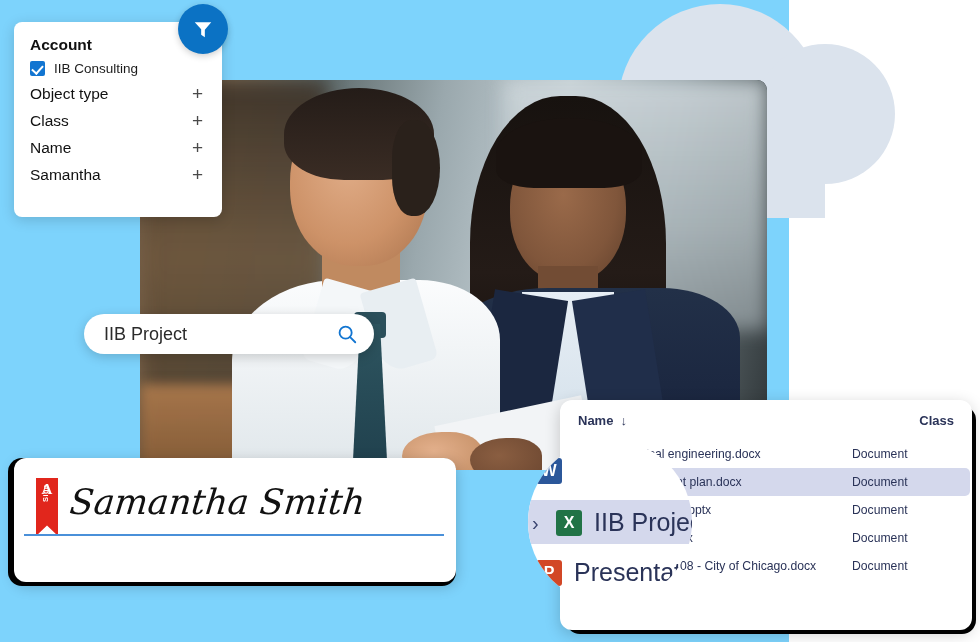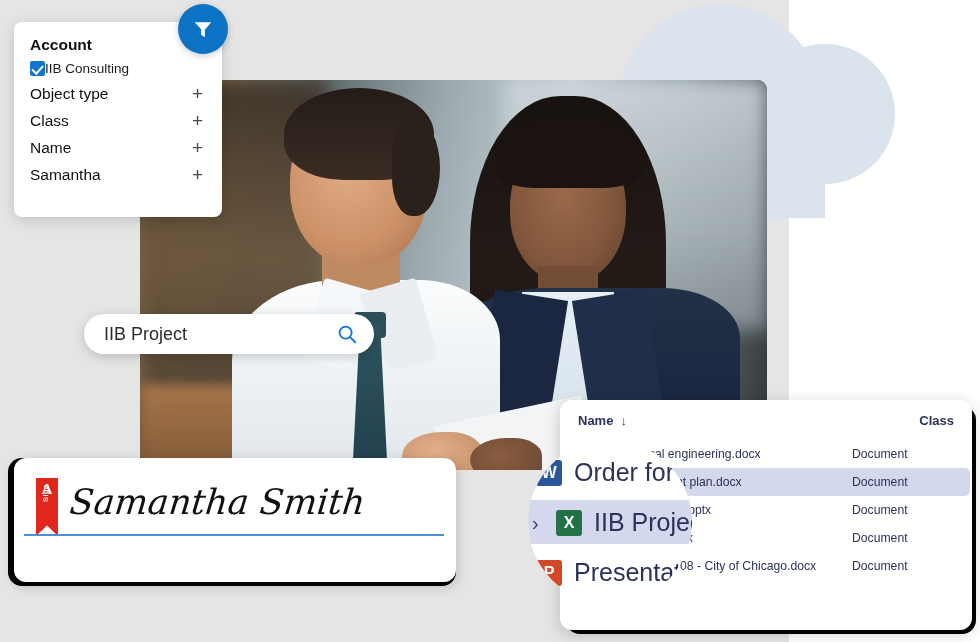--- a/index.html
+++ b/index.html
@@ -2,21 +2,21 @@
 <html><head>
 <meta charset="utf-8">
 <style>
   * { box-sizing: border-box; margin: 0; padding: 0; }
   html, body {
     width: 980px; height: 642px;
     background: #ffffff;
     font-family: "Liberation Sans", sans-serif;
     overflow: hidden;
   }
-  #stage { position: relative; width: 789px; height: 642px; background: #e5e5e5; }
+  #stage { position: relative; width: 789px; height: 642px; background: #7dd3fc; }
 
   
   .cloud { position: absolute; background: #dbe3ed; }
   .cloud-big  { left: 618px; top: 4px;  width: 204px; height: 204px; border-radius: 50%; }
   .cloud-small{ left: 755px; top: 44px; width: 140px; height: 140px; border-radius: 50%; }
   .cloud-base { left: 618px; top: 110px; width: 207px; height: 108px; }
 
   
   .photo {
     position: absolute; left: 140px; top: 80px; width: 627px; height: 390px;
@@ -96,21 +96,21 @@
     border-radius: 50% 40% 30% 50%; }
 
   
   .filter-card {
     position: absolute; left: 14px; top: 22px; width: 208px; height: 195px;
     background: #fff; border-radius: 8px;
     box-shadow: 0 3px 14px rgba(0,0,0,.16);
     padding: 14px 16px 10px 16px;
   }
   .filter-title { font-size: 15.5px; font-weight: bold; color: #111; margin-bottom: 7px; }
-  .filter-opt { display: flex; align-items: center; margin-bottom: 7px; }
+  .filter-opt { display: flex; align-items: center; gap: 9px; margin-bottom: 7px; }
   .cbox { width: 15px; height: 15px; border-radius: 2px; flex: 0 0 auto; position: relative; }
   .cbox.on  { background: #1275d1; }
   .cbox.on::after {
     content: ""; position: absolute; left: 4px; top: 2px; width: 5px; height: 9px;
     border: solid #fff; border-width: 0 2px 2px 0; transform: rotate(42deg);
   }
   .cbox.off { background: #fff; border: 1.5px solid #6f6f6f; }
   .filter-opt-label { font-size: 13.5px; color: #1c1c1c; }
   .filter-row {
     display: flex; align-items: center; justify-content: space-between;
@@ -372,21 +372,20 @@
     </div>
   </div>
 
   <div class="mag">
     <div class="mag-inner">
       <div class="mag-hl"></div>
       <span class="mag-chev">›</span>
 
       <div class="mag-row" style="top:18px;">
         <span class="oi word">W</span>
-        <span>Order for</span>
       </div>
       <div class="mag-row" style="top:68px; left:28px;">
         <span class="oi excel">X</span>
         <span>IIB Project</span>
       </div>
       <div class="mag-row" style="top:118px;">
         <span class="oi ppt">P</span>
         <span>Presentat</span>
       </div>
     </div>

